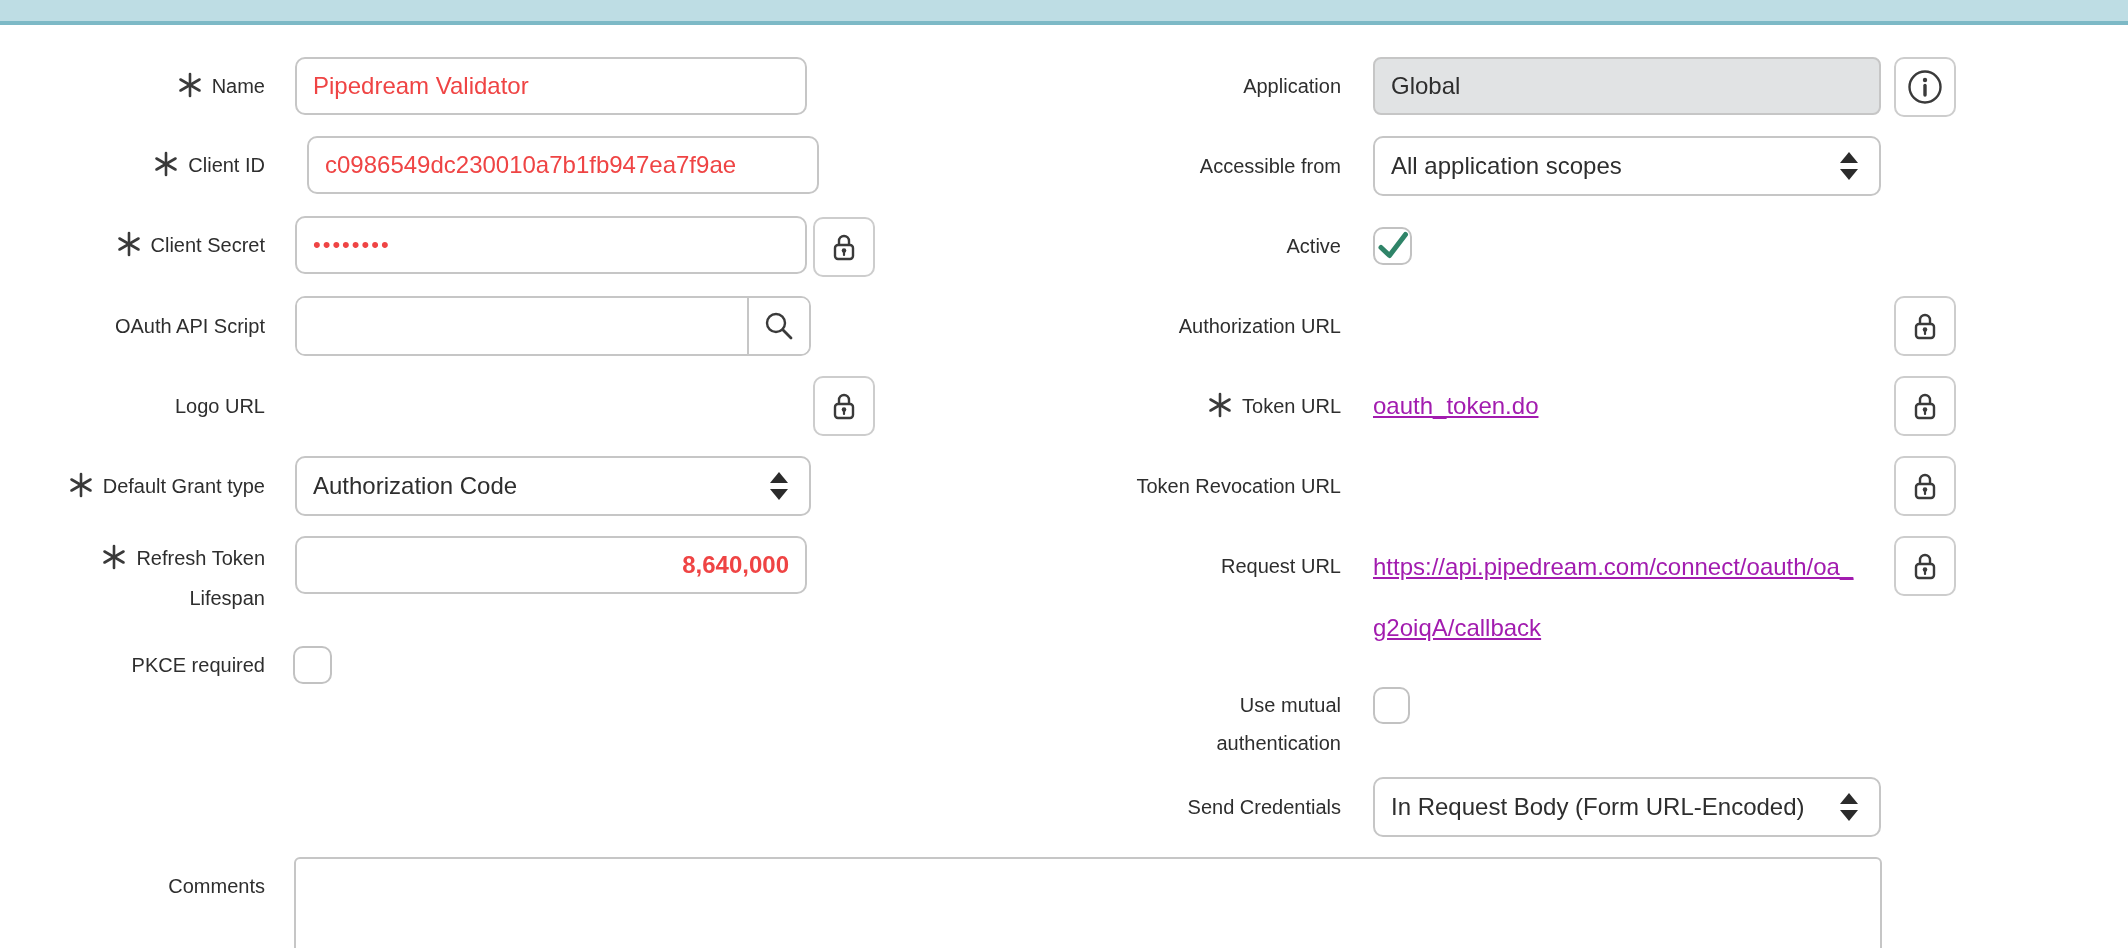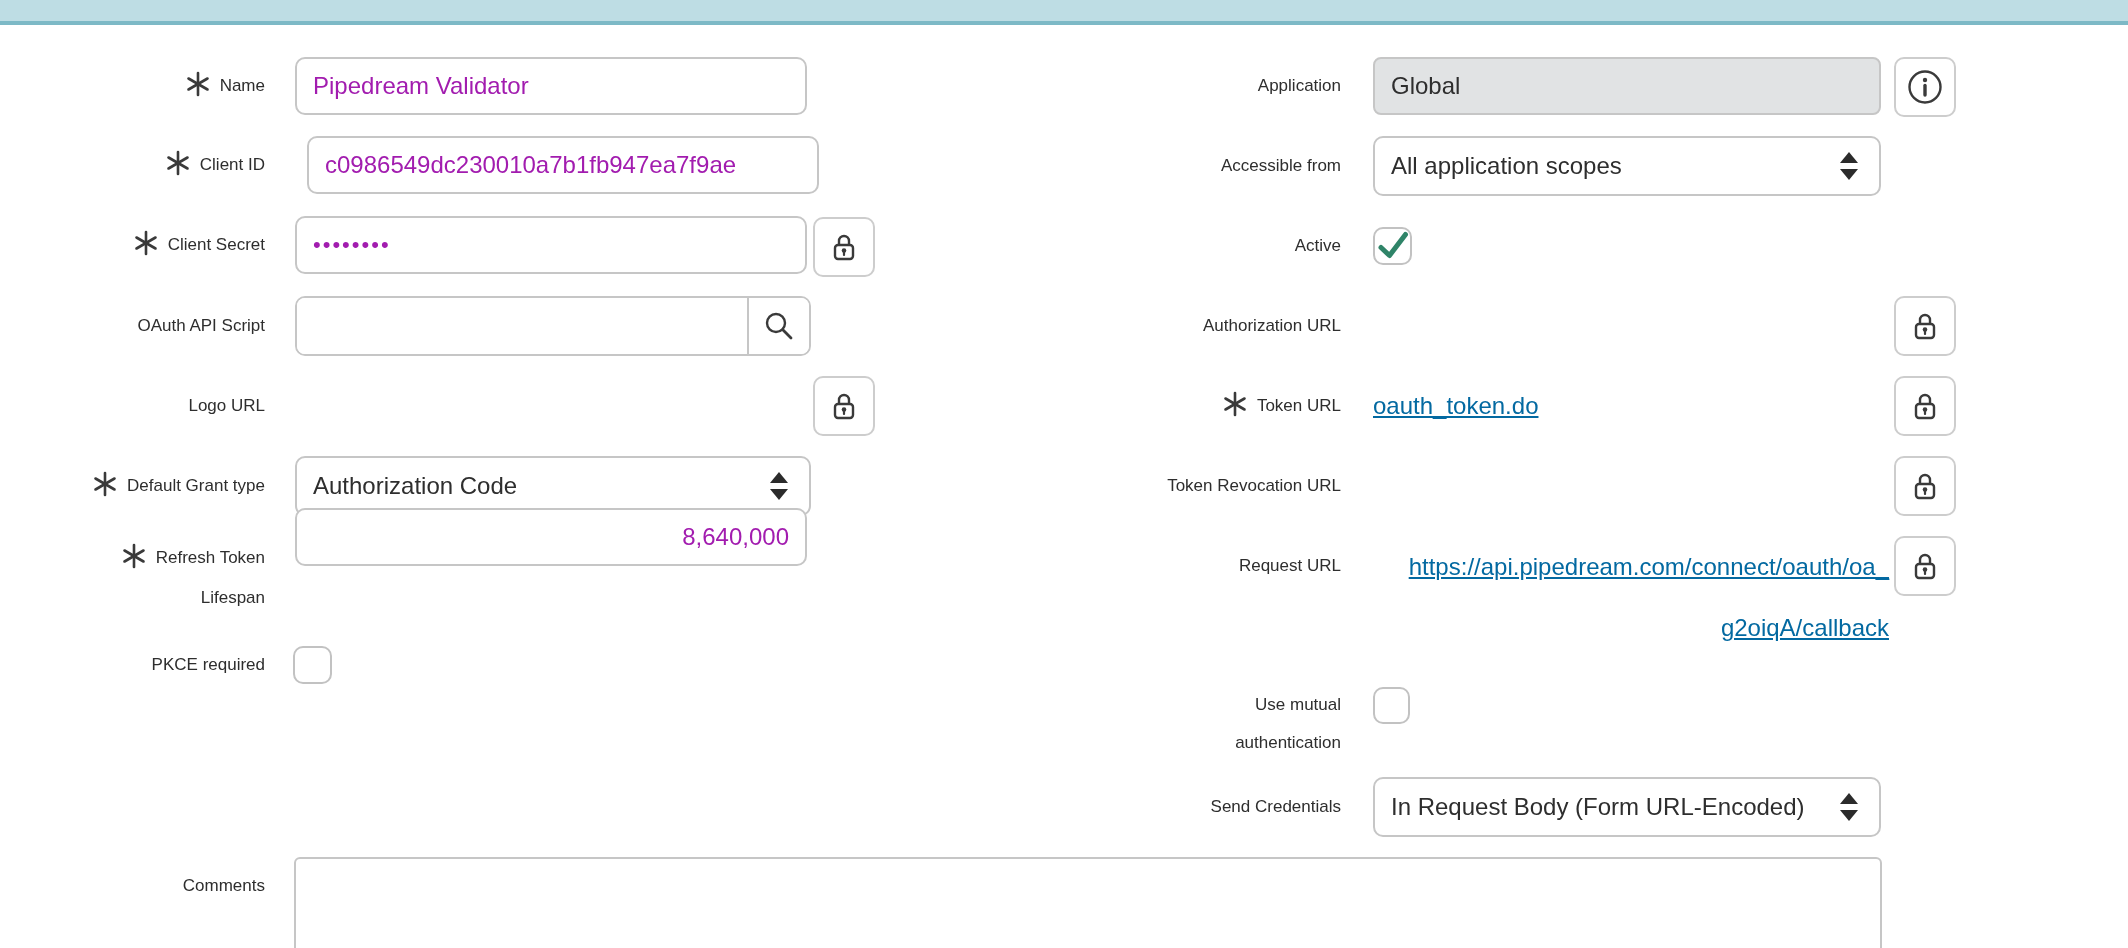--- a/index.html
+++ b/index.html
@@ -12,40 +12,40 @@
     position: relative;
   }
   .topbar {
     position: absolute; left: 0; top: 0;
     width: 2128px; height: 25px;
     background: #bedde4;
     border-bottom: 4px solid #7db9c6;
   }
   .lbl {
     position: absolute;
-    font-size: 17px;
+    font-size: 20px;
     color: #2e2e2e;
     white-space: nowrap;
   }
   .lbl-left  { left: 0;      width: 265px; text-align: right; }
   .lbl-right { left: 1000px; width: 341px; text-align: right; }
   .req {
     vertical-align: middle;
     margin-right: 10px;
     margin-bottom: 5px;
   }
   .tinput {
     position: absolute;
     width: 512px; height: 58px;
     border: 2px solid #c6c6c6;
     border-radius: 10px;
     background: #fff;
     font-family: inherit;
     font-size: 24px;
-    color: #a21caf;
+    color: #ef4444;
     padding: 0 16px;
   }
   .num { text-align: right; }
   .secret { letter-spacing: 2px; font-size: 22px; }
   .icon-btn {
     position: absolute;
     width: 62px; height: 60px;
     background: #fff;
     border: 2px solid #cdcdcd;
     border-radius: 10px;
@@ -101,25 +101,24 @@
     width: 39px; height: 38px;
     background: #fff;
     border: 2px solid #c2c2c2;
     border-radius: 10px;
     display: flex; align-items: center; justify-content: center;
     cursor: pointer;
   }
   .link {
     position: absolute;
     font-size: 24px;
-    color: #0369a1;
+    color: #a21caf;
     text-decoration: underline;
     cursor: pointer;
     white-space: nowrap;
-    text-align: right;
   }
   .tarea {
     position: absolute;
     left: 294px; top: 857px;
     width: 1588px; height: 120px;
     border: 2px solid #c6c6c6;
     border-radius: 6px;
     background: #fff;
     font-family: inherit; font-size: 24px;
     padding: 10px 14px;
@@ -217,21 +216,21 @@
 <div class="lbl lbl-left" style="top:538px;line-height:40px">
   <div><svg class="req" width="24" height="26" viewBox="0 0 24 26">
         <g stroke="#3a3a3a" stroke-width="2.6" stroke-linecap="round">
           <line x1="12" y1="2" x2="12" y2="24"></line>
           <line x1="2.5" y1="7.5" x2="21.5" y2="18.5"></line>
           <line x1="21.5" y1="7.5" x2="2.5" y2="18.5"></line>
         </g>
       </svg><span>Refresh Token</span></div>
   <div><span>Lifespan</span></div>
 </div>
-<input class="tinput num" style="left: 295px; top: 508px;" value="8,640,000">
+<input class="tinput num" style="left: 295px; top: 536px; font-weight: bold;" value="8,640,000">
 
 <div class="lbl lbl-left" style="top:646px;line-height:38px">
   <span>PKCE required</span>
 </div>
 <div class="checkbox" style="left:293px;top:646px"></div>
 
 <div class="lbl lbl-left" style="top:857px;line-height:58px">
   <span>Comments</span>
 </div>
 <textarea class="tarea" style=""></textarea>

